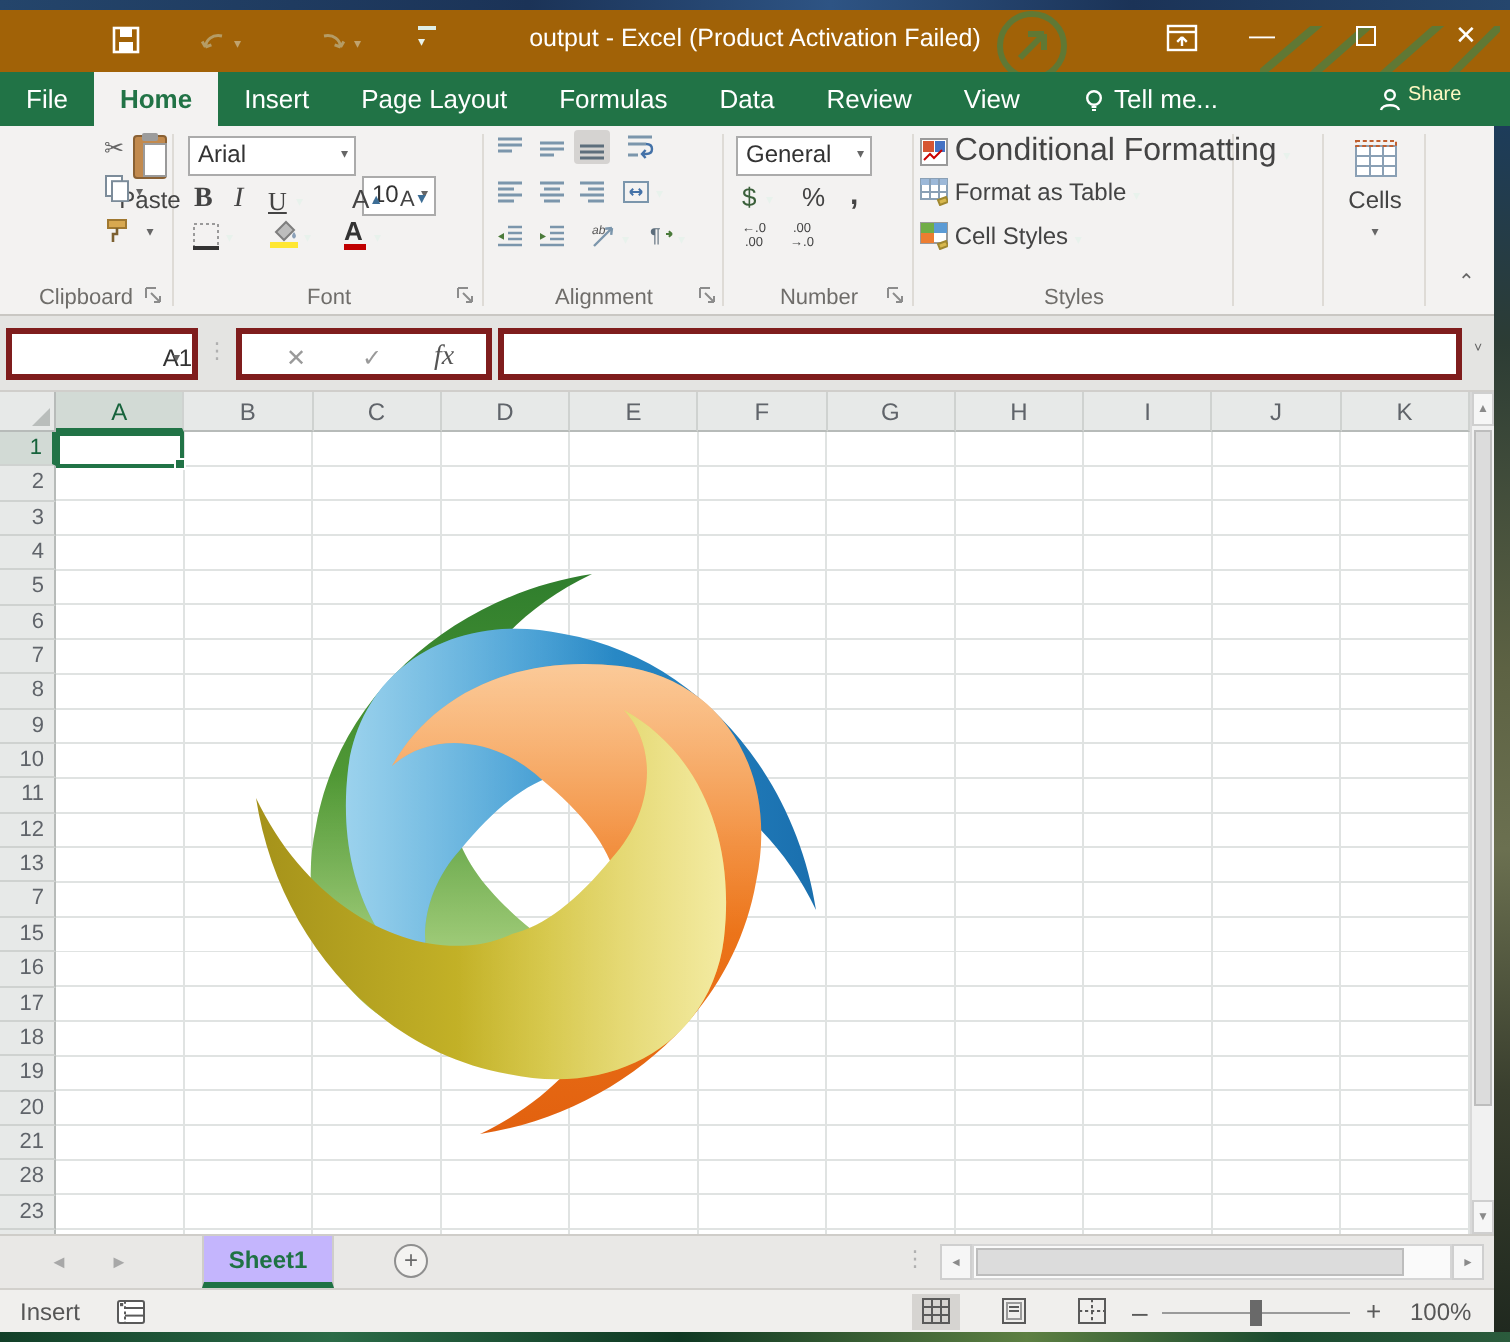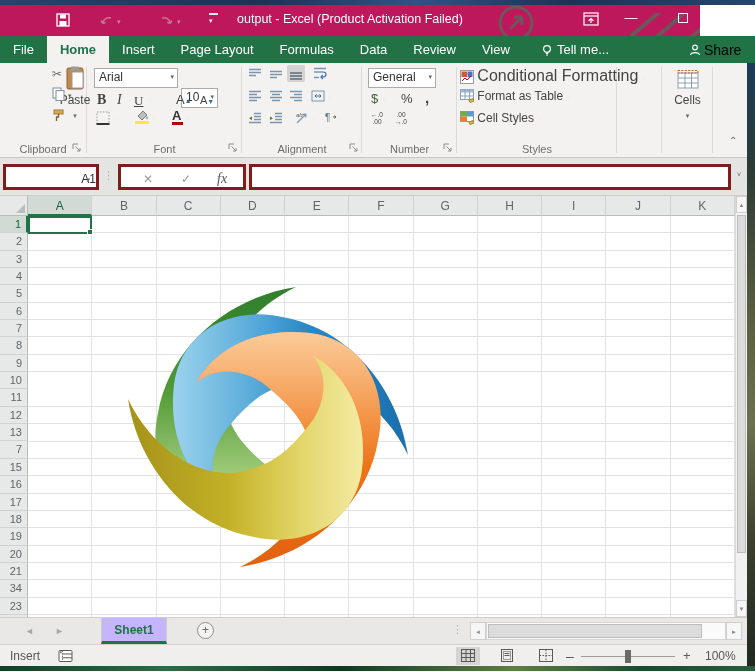--- a/index.html
+++ b/index.html
@@ -7,35 +7,35 @@
   .screen {
     position:relative; width:755px; height:671px; overflow:hidden;
     font-family:"Liberation Sans", sans-serif; background:#fff;
     -webkit-font-smoothing:antialiased;
   }
   .abs { position:absolute; }
 
   
   .top-strip { left:0; top:0; width:755px; height:5px;
     background:linear-gradient(90deg,#24456b,#1b3357 35%,#2e5484 55%,#1b3357 75%,#25466d); }
-  .titlebar { left:0; top:5px; width:700px; height:31px; background:#be185d; overflow:hidden; }
+  .titlebar { left:0; top:5px; width:755px; height:31px; background:#a16207; overflow:hidden; }
   .deco { pointer-events:none; opacity:.55; }
   .dim { opacity:.45; }
   .caret { font-size:7px; color:#e8f2ec; }
   .title-text { color:#fff; font-size:12.5px; white-space:nowrap; }
   .winbtn { color:#fff; font-size:13px; text-align:center; line-height:26px; width:34px; height:26px; }
   .maxbox { width:10px; height:10px; border:1px solid #fff; display:inline-block; margin-top:8px; }
 
   
   .tabrow { left:0; top:36px; width:755px; height:27px; background:#217346; }
   .rtab { position:relative; float:left; height:27px; line-height:27px; padding:0 13px;
           color:#fff; font-size:13px; cursor:default; }
   .rtab.on { background:#f3f2f1; color:#217346; font-weight:bold; }
   .tellme { color:#fff; font-size:13px; }
-  .share { color:#000000; font-size:14px; }
+  .share { color:#fef9c3; font-size:10px; }
 
   
   .ribbon { left:0; top:63px; width:747px; height:95px; background:#f3f2f1;
             border-bottom:1px solid #c9c7c3; font-size:12px; color:#444; }
   .gsep { position:absolute; top:4px; width:1px; height:86px; background:#dedbd6; }
   .glabel { position:absolute; bottom:2px; font-size:11px; color:#6f6d6a; width:100%; text-align:center; }
   .launch { position:absolute; bottom:4px; width:10px; height:10px; }
   .bigbtn { text-align:center; color:#444;margin-left:48px; }
   .inputbox { background:#fff; border:1px solid #ababab; font-size:12px; color:#333;
               padding:1px 4px; position:relative; }
@@ -557,21 +557,21 @@
         <div class="rh">12</div>
         <div class="rh">13</div>
         <div class="rh">7</div>
         <div class="rh">15</div>
         <div class="rh">16</div>
         <div class="rh">17</div>
         <div class="rh">18</div>
         <div class="rh">19</div>
         <div class="rh">20</div>
         <div class="rh">21</div>
-        <div class="rh">34</div>
+        <div class="rh">28</div>
         <div class="rh">23</div>
         <div class="rh">24</div>
       </div>
     <div class="abs corner"></div>
     <div class="abs vsb">
       <div class="sbbtn abs" style="left:0px;top:0;width:11px;height:17px;line-height:17px">▲</div>
       <div class="sbthumb abs" style="left:1px;top:19px;width:9px;height:338px"></div>
       <div class="sbbtn abs" style="left:0px;top:404px;width:11px;height:17px;line-height:17px">▼</div>
     </div>
   </div>

